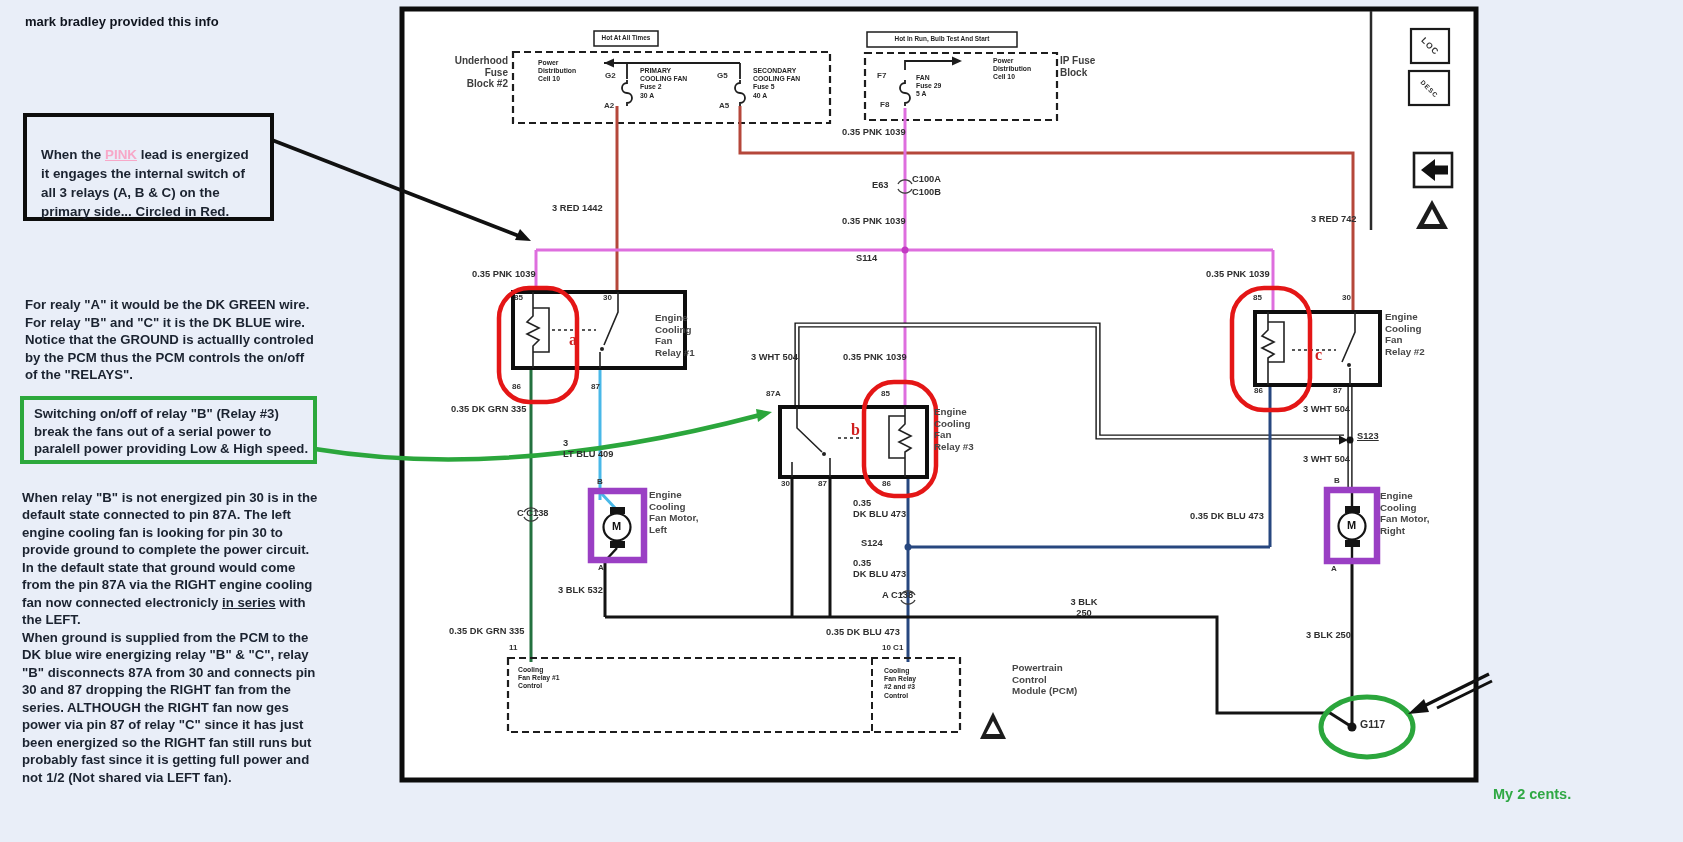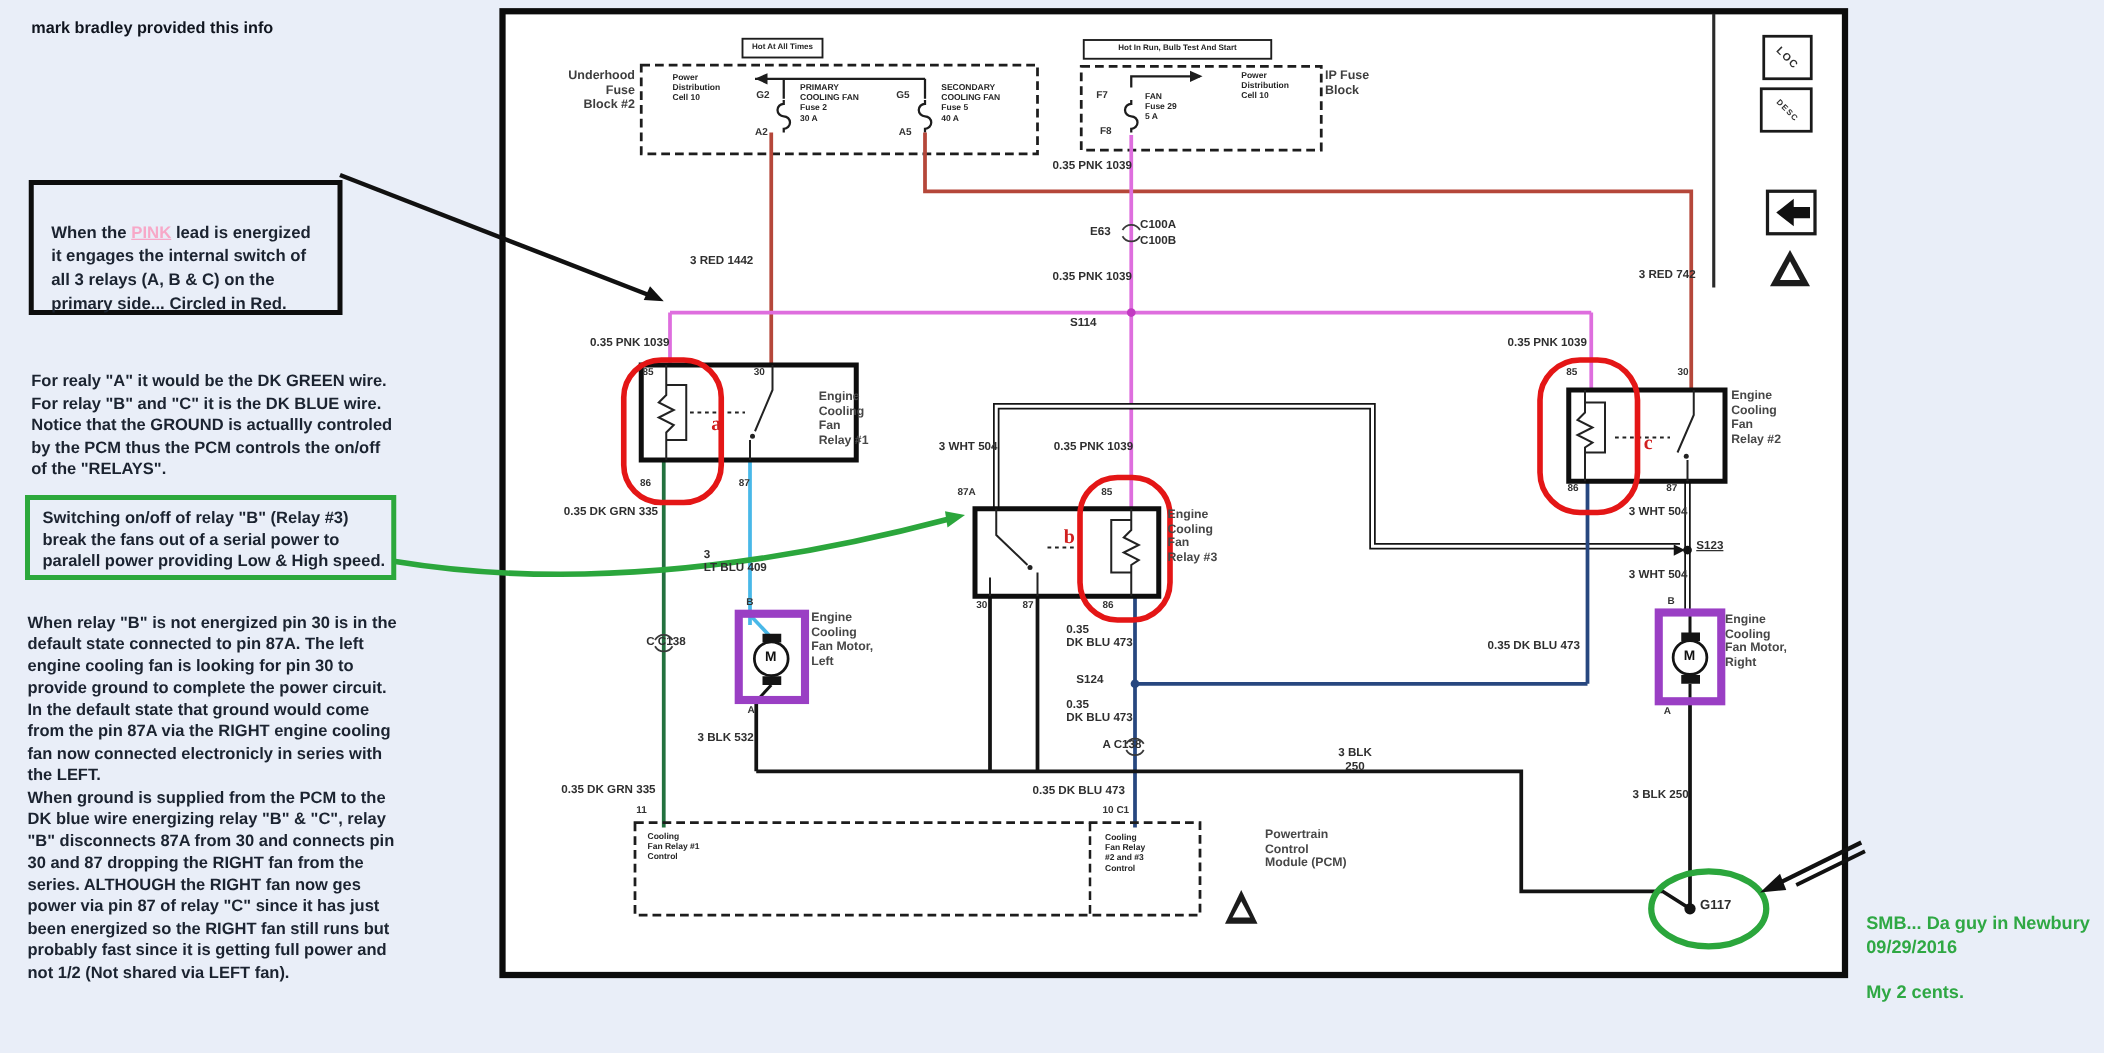--- a/index.html
+++ b/index.html
@@ -2,24 +2,24 @@
 <html><head>
 <meta charset="utf-8">
 <style>
   html,body{margin:0;padding:0;}
   body{background:#e9eef8;font-family:"Liberation Sans",sans-serif;}
   #stage{position:relative;width:1683px;height:842px;background:#e9eef8;overflow:hidden;}
   #art{position:absolute;left:0;top:0;}
   .abs{position:absolute;}
   .title{font-size:13px;font-weight:700;color:#10151f;}
   .note{font-size:13.2px;line-height:17.5px;font-weight:700;color:#1b2330;white-space:pre-line;}
-  .notebox{border:4px solid #0d0d0d;margin-top:31px;}
+  .notebox{border:4px solid #0d0d0d;}
   .greenbox{border:4px solid #2ca83c;}
   .pinkword{color:#f7a8c8;text-decoration:underline;}
-  .useries{}
+  .useries{text-decoration:underline;}
   .lbl{position:absolute;font-size:9.3px;line-height:10.6px;font-weight:700;color:#2f2f2f;white-space:pre-line;}
   .tiny{position:absolute;font-size:6.8px;line-height:8.2px;font-weight:700;color:#252525;white-space:pre-line;}
   .pin{position:absolute;font-size:8px;line-height:9px;font-weight:700;color:#333;}
   .name{position:absolute;font-size:9.8px;line-height:11.6px;font-weight:600;color:#474747;white-space:pre-line;}
   .blk{position:absolute;font-size:10px;line-height:11.5px;font-weight:600;color:#3e3e3e;white-space:pre-line;}
   .hot{position:absolute;font-size:6.4px;font-weight:700;color:#1f1f1f;text-align:center;}
   .redletter{position:absolute;font-family:"Liberation Serif",serif;font-size:16px;font-weight:700;color:#d01f1f;}
   .warning{position:absolute;font-family:"Liberation Serif",serif;font-size:22.5px;letter-spacing:.4px;color:#cf2236;}
   .presume{position:absolute;border:3px solid #111;background:#fff;font-size:14.5px;line-height:19px;font-weight:700;color:#141414;padding:6px 9px;white-space:pre-line;}
   .smb{position:absolute;font-size:14.5px;line-height:19px;font-weight:700;color:#2fa844;white-space:pre-line;}
@@ -356,17 +356,15 @@
 Cooling
 Fan Motor,
 Right</div>
   <div class="lbl" style="left:1306px;top:630px;">3 BLK 250</div>
   <div class="lbl" style="left:1360px;top:719px;font-size:10.5px;">G117</div>
 
   <div class="lbl rot45" style="left:1411px;top:41px;width:38px;font-size:8.5px;">LOC</div>
   <div class="lbl rot45" style="left:1408px;top:84px;width:42px;font-size:6.5px;">DESC</div>
 
 
-  <div class="smb" style="left:1493px;top:730px;">SMB... Da guy in Newbury
-09/29/2016</div>
   <div class="smb" style="left:1493px;top:785px;">My 2 cents.</div>
 
 </div>
 
 </body></html>

